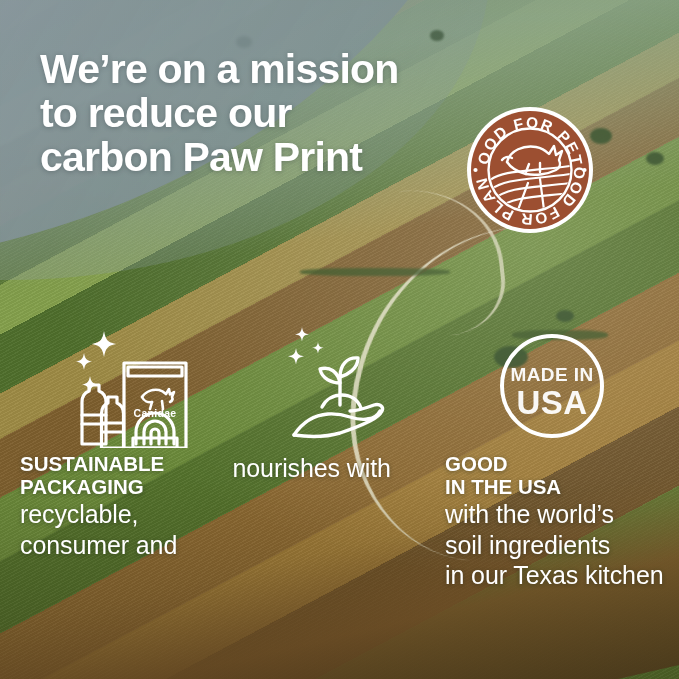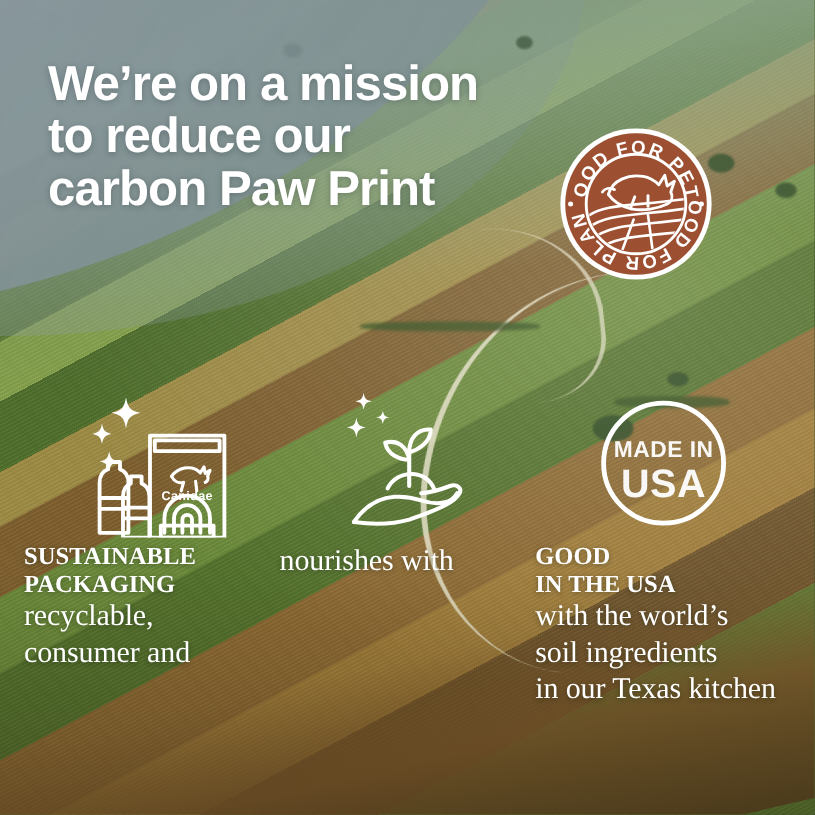--- a/index.html
+++ b/index.html
@@ -149,21 +149,21 @@
   .f-title{
     color:#ffffff; font-weight:bold; font-size:20.5px;
     line-height:1.12; letter-spacing:0px;
     text-shadow:0 1px 4px rgba(20,30,20,.42);
   }
   .f-body{
     color:#ffffff; font-size:25px; line-height:1.23;
     letter-spacing:-0.1px;
     text-shadow:0 1px 4px rgba(20,30,20,.42);
   }
-  .f-title span, .f-body span{ display:block; white-space:nowrap;font-family:Liberation Serif, serif; }
+  .f-title span, .f-body span{ display:block; white-space:nowrap; }
 </style>
 </head>
 <body>
 
 <div class="banner">
 
   <div class="photo">
     <div class="bands"></div>
     <div class="texture"></div>
     <div class="haze-top"></div>

